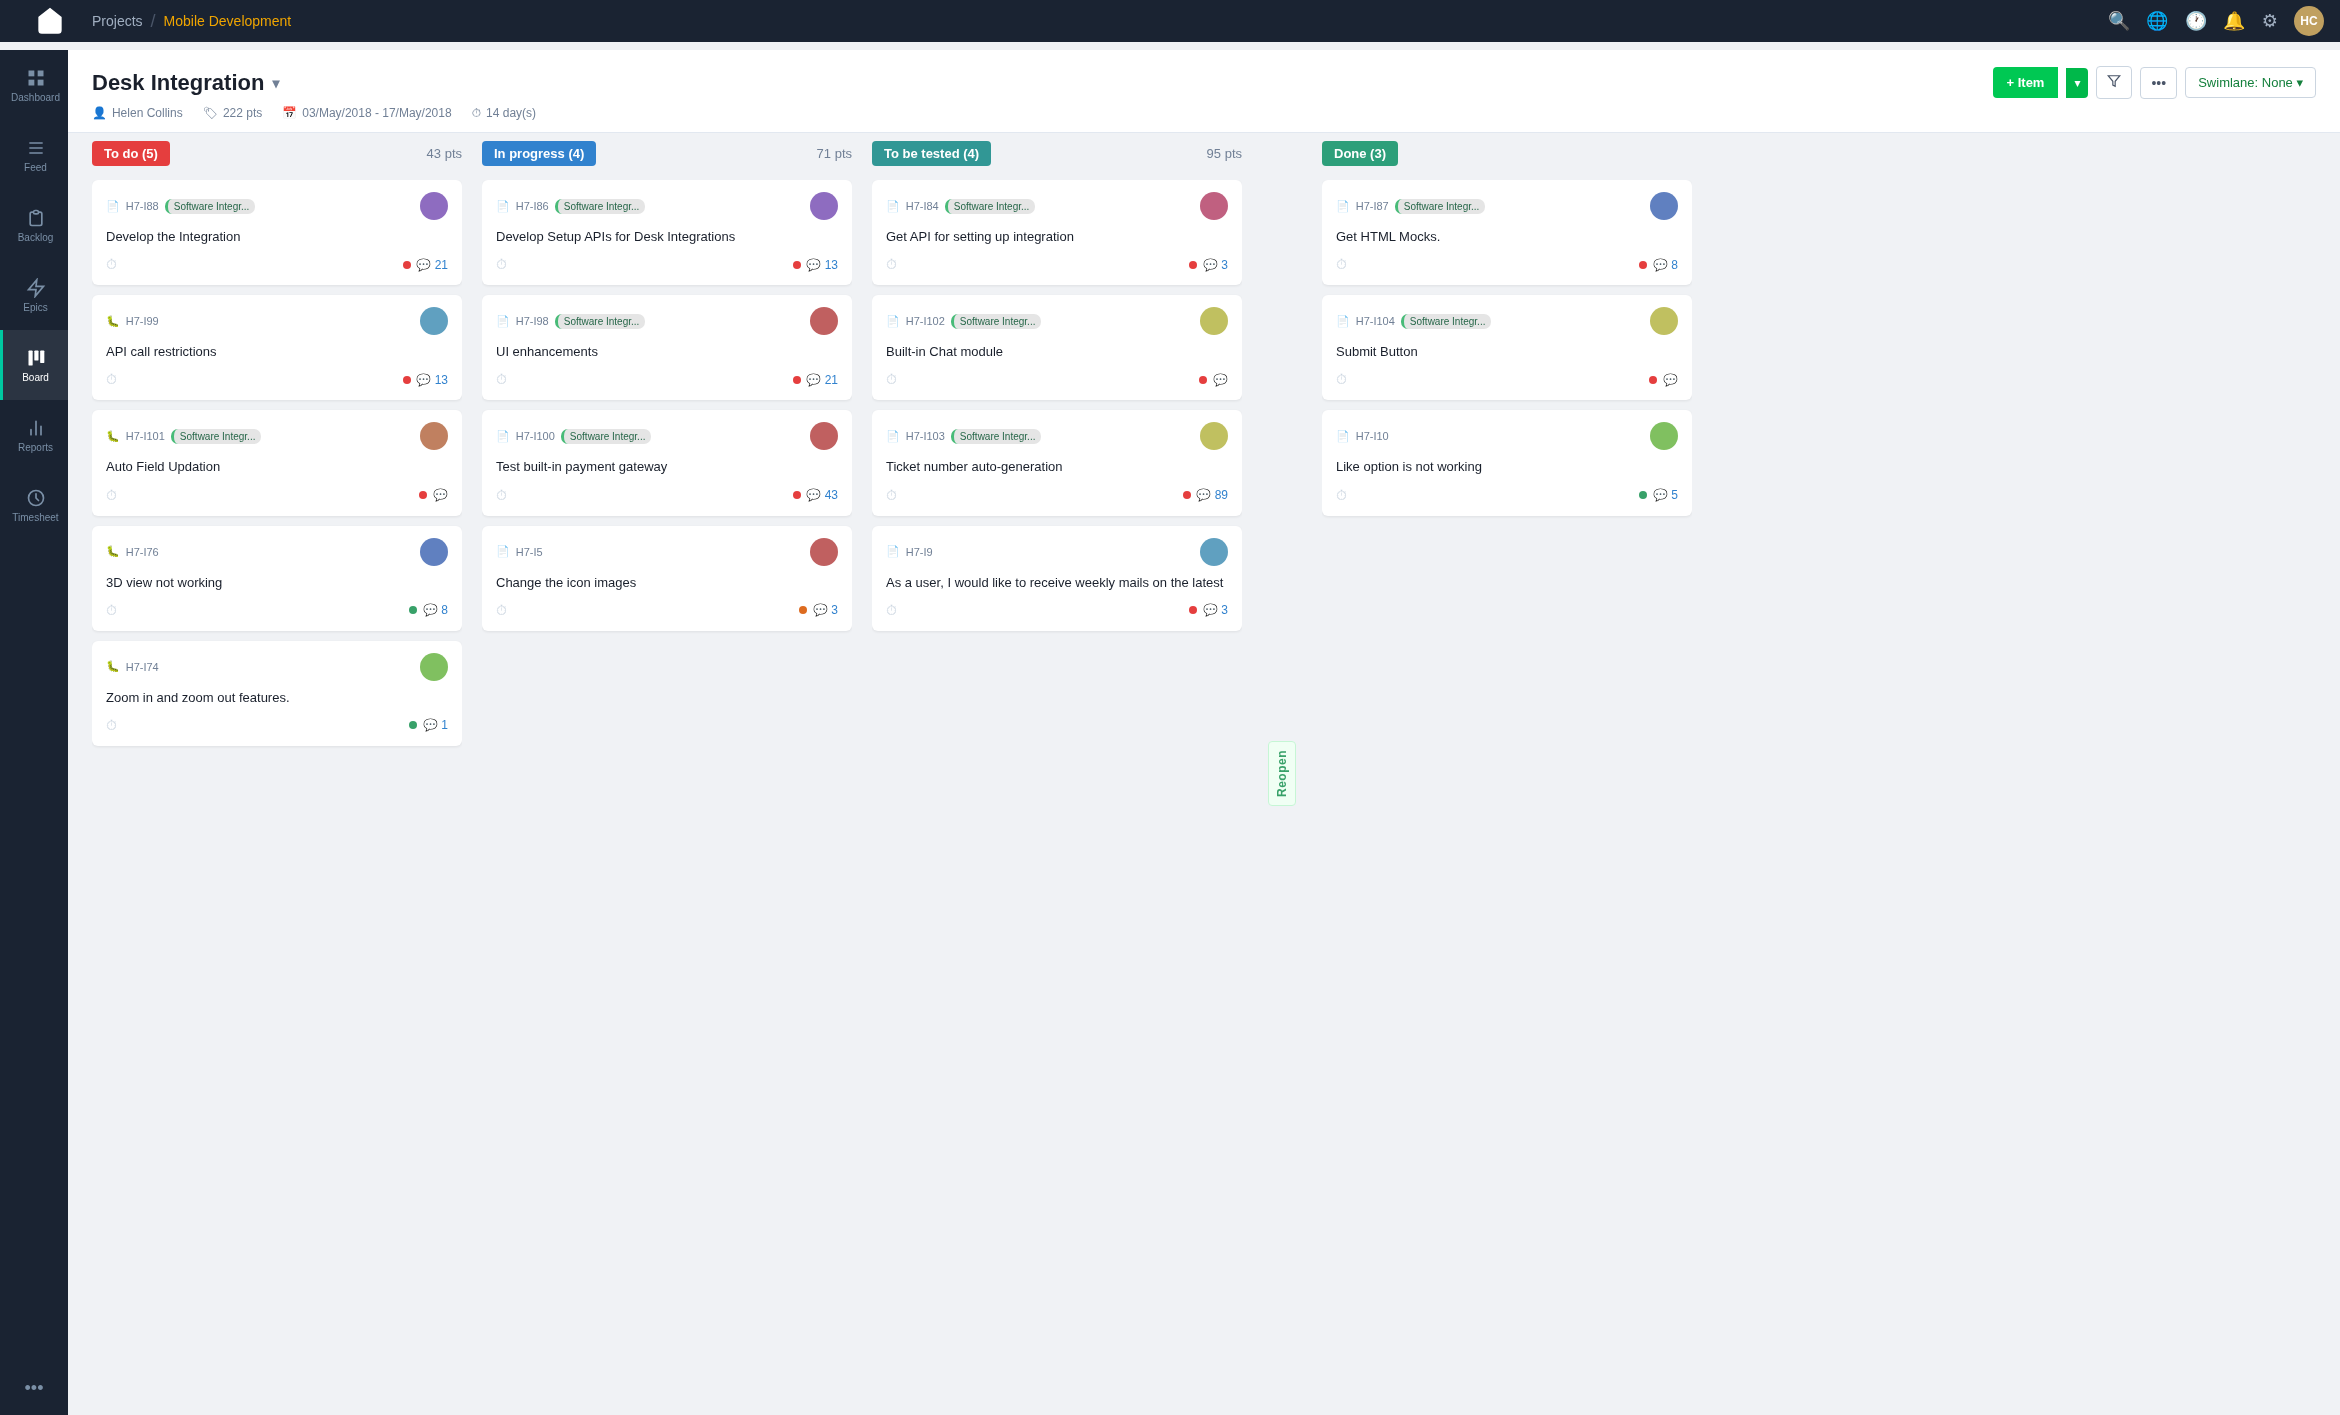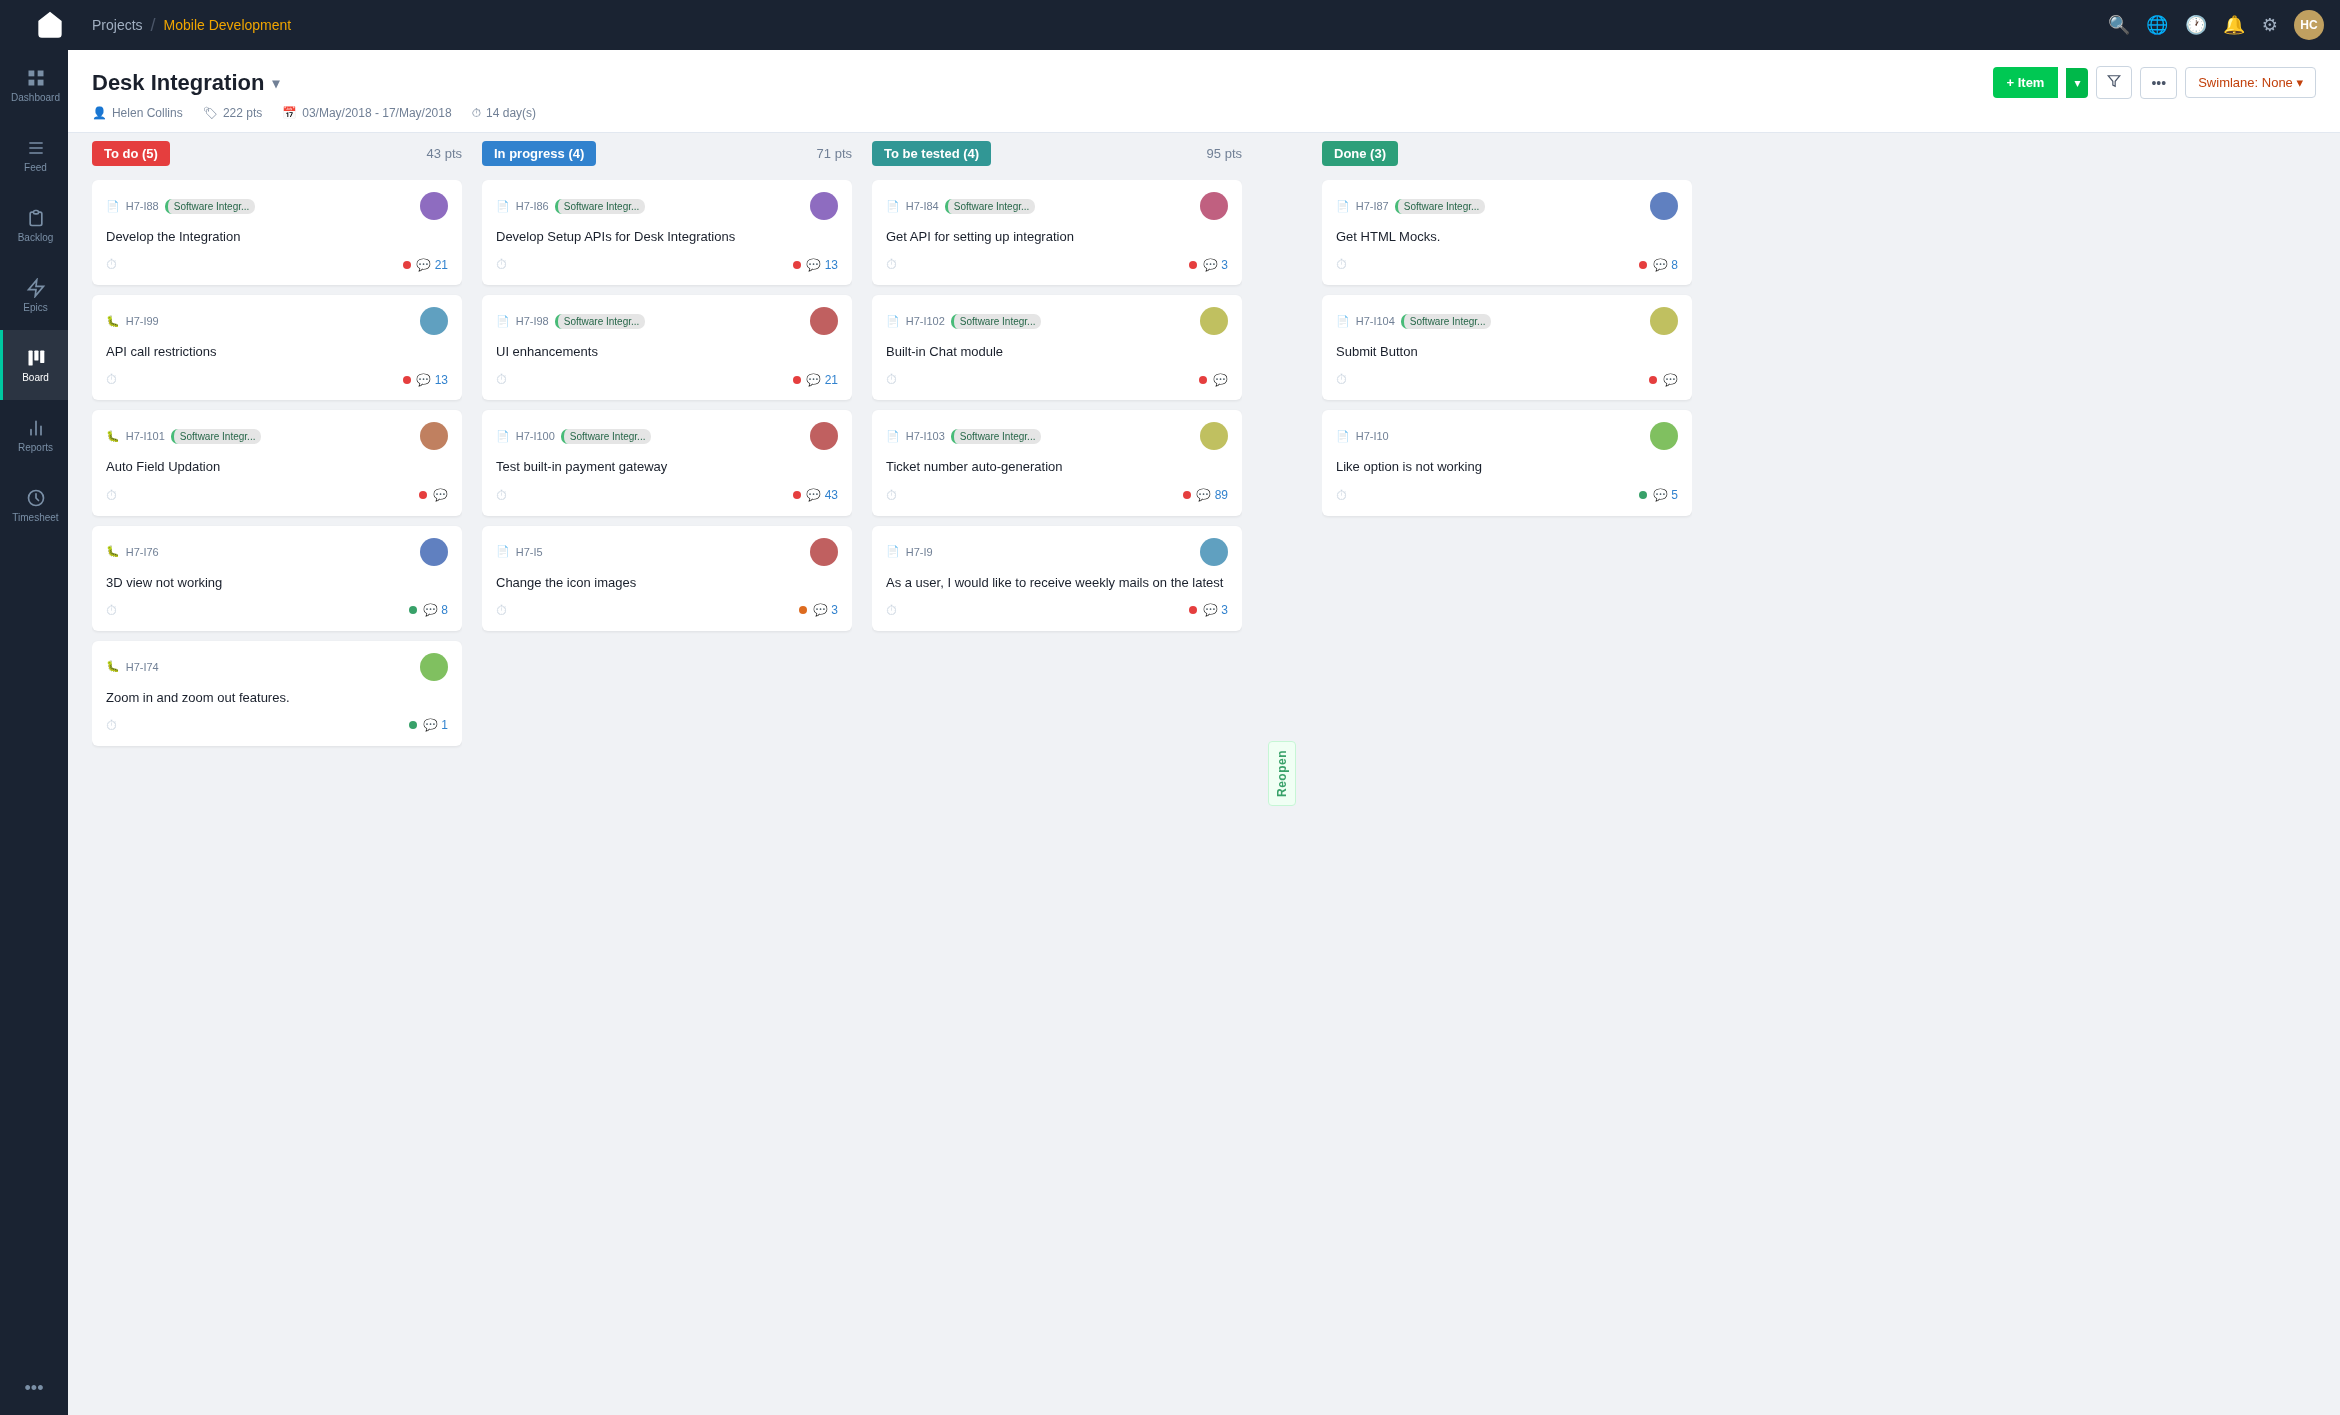--- a/index.html
+++ b/index.html
@@ -35,21 +35,21 @@
       margin-bottom: 16px;
       color: #7a8fa6;
       font-size: 18px;
       cursor: pointer;
     }
 
     
     .topbar {
       position: fixed;
       top: 0; left: 0; right: 0;
-      height: 50px;
+      height: 42px;
       background: #1a2332;
       display: flex;
       align-items: center;
       z-index: 100;
       padding: 0 16px;
     }
     .topbar-logo {
       width: 68px;
       display: flex;
       align-items: center;
@@ -165,21 +165,21 @@
       cursor: pointer;
       color: #4a5568;
       font-size: 14px;
     }
     .swimlane-select {
       background: #fff;
       border: 1px solid #cbd5e0;
       border-radius: 4px;
       padding: 7px 12px;
       font-size: 13px;
-      color: #c2410c;
+      color: #15803d;
       cursor: pointer;
     }
     .page-meta {
       display: flex;
       align-items: center;
       gap: 20px;
       font-size: 12px;
       color: #718096;
     }
     .meta-item {

